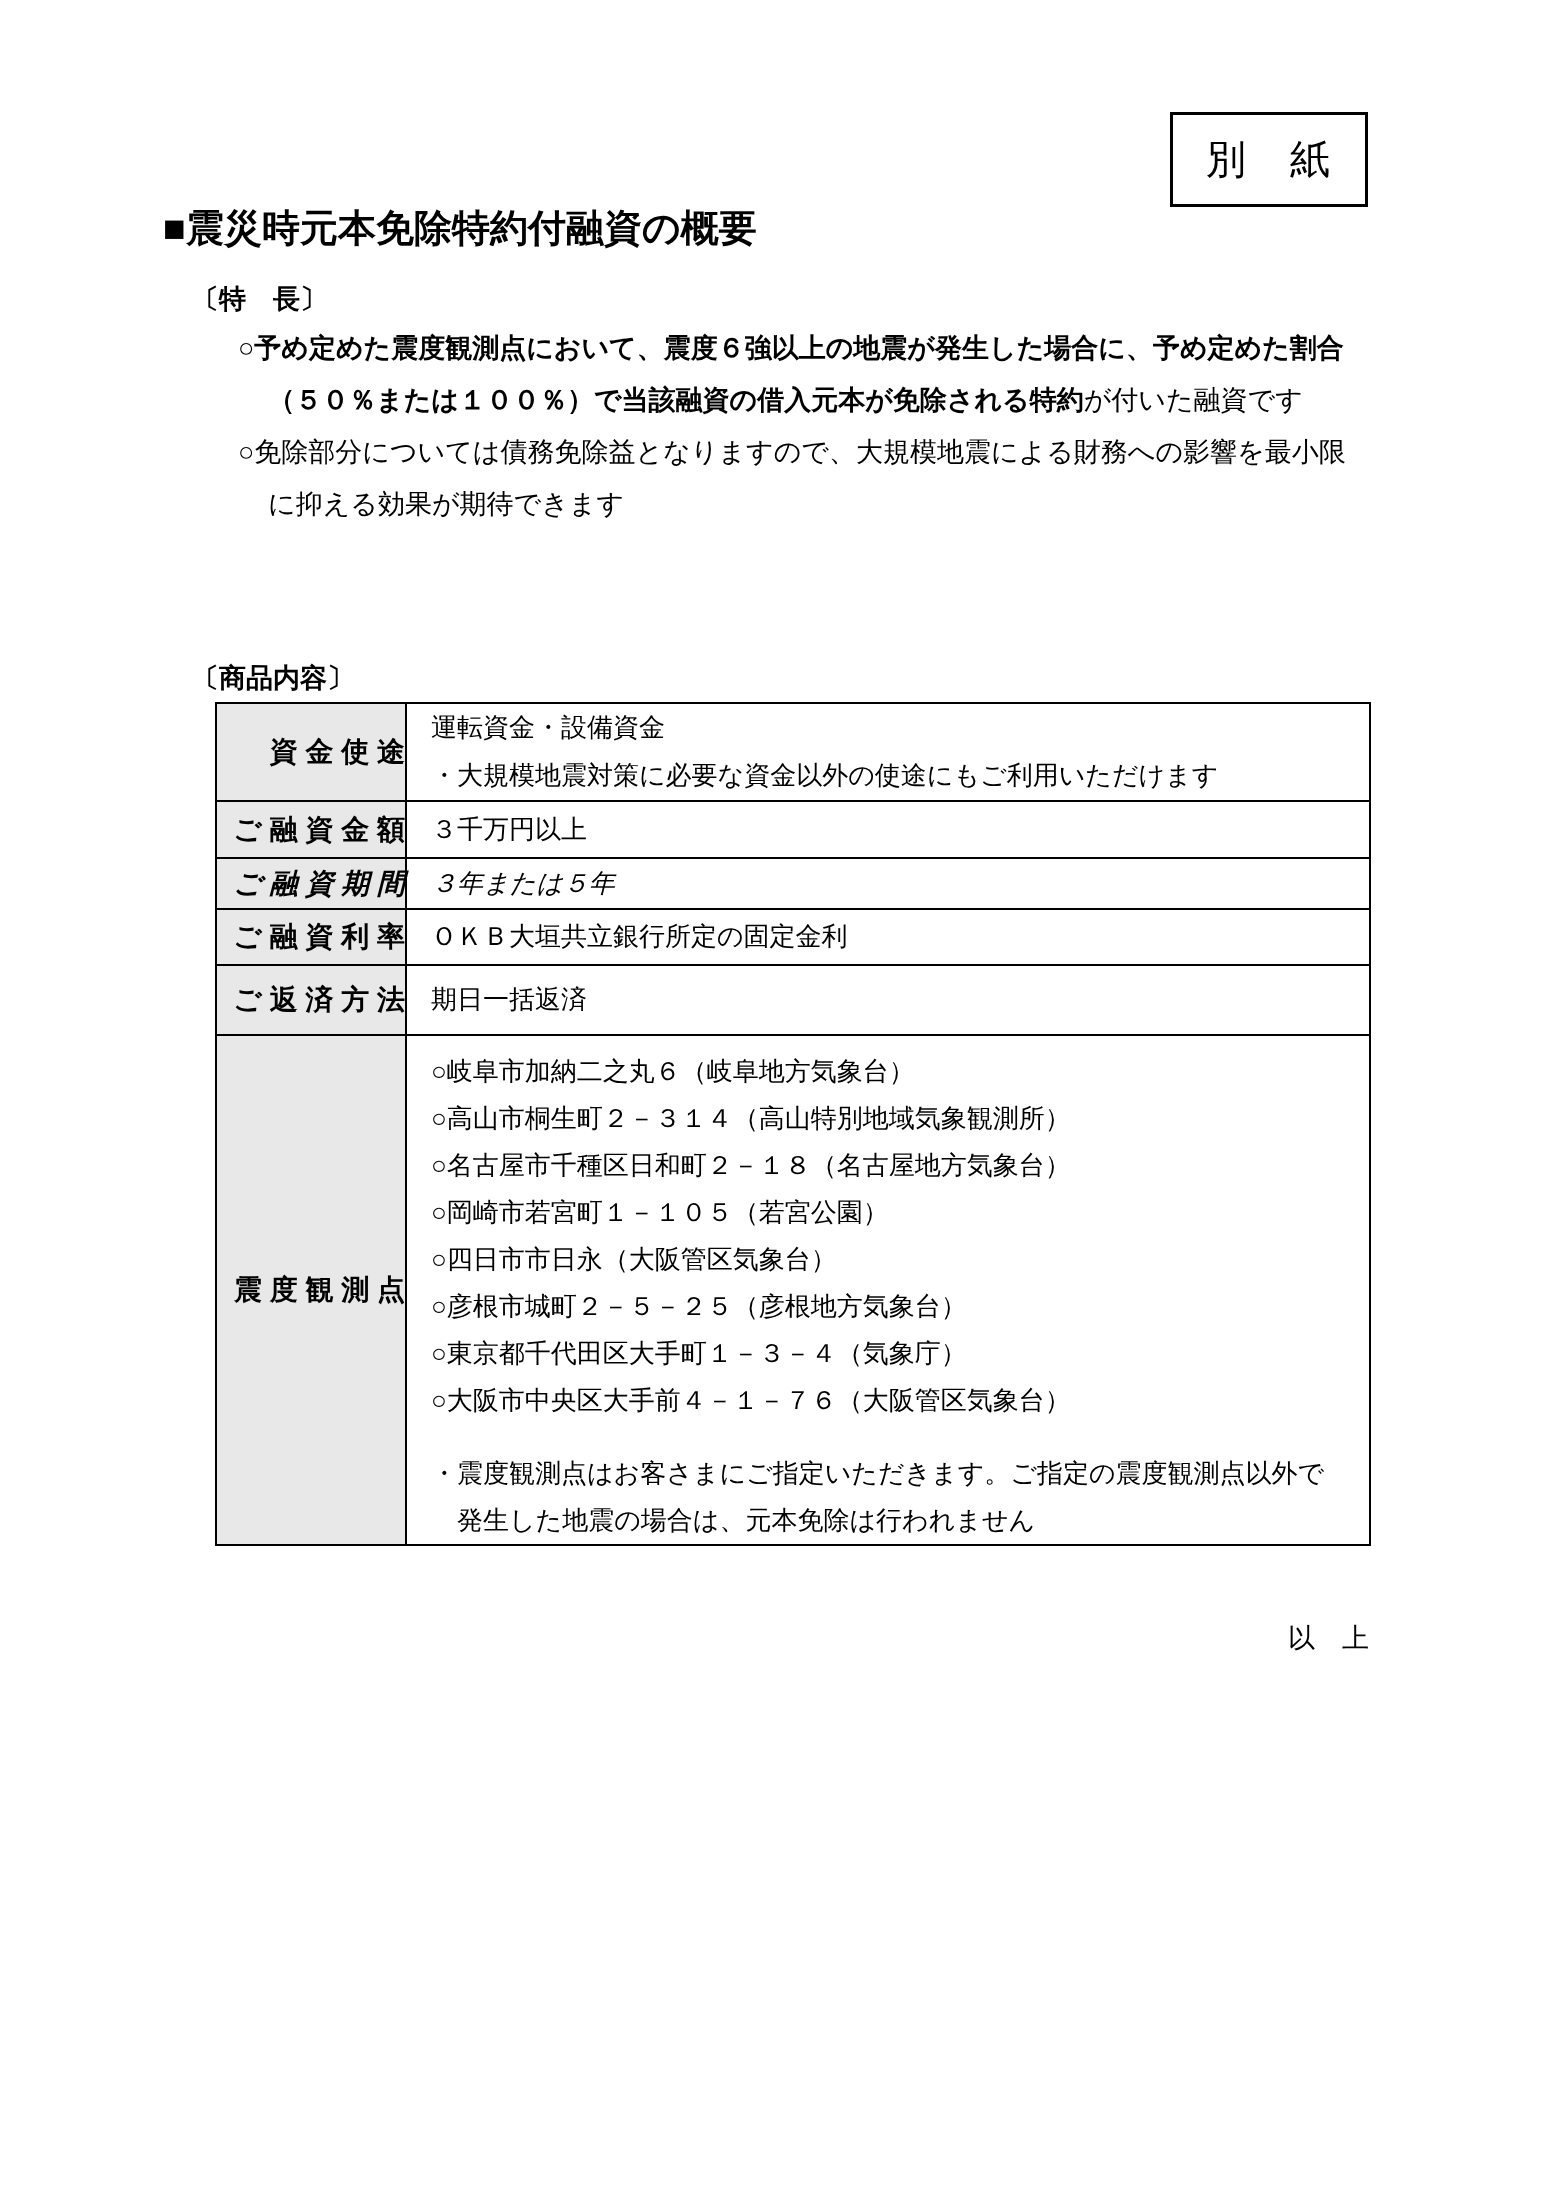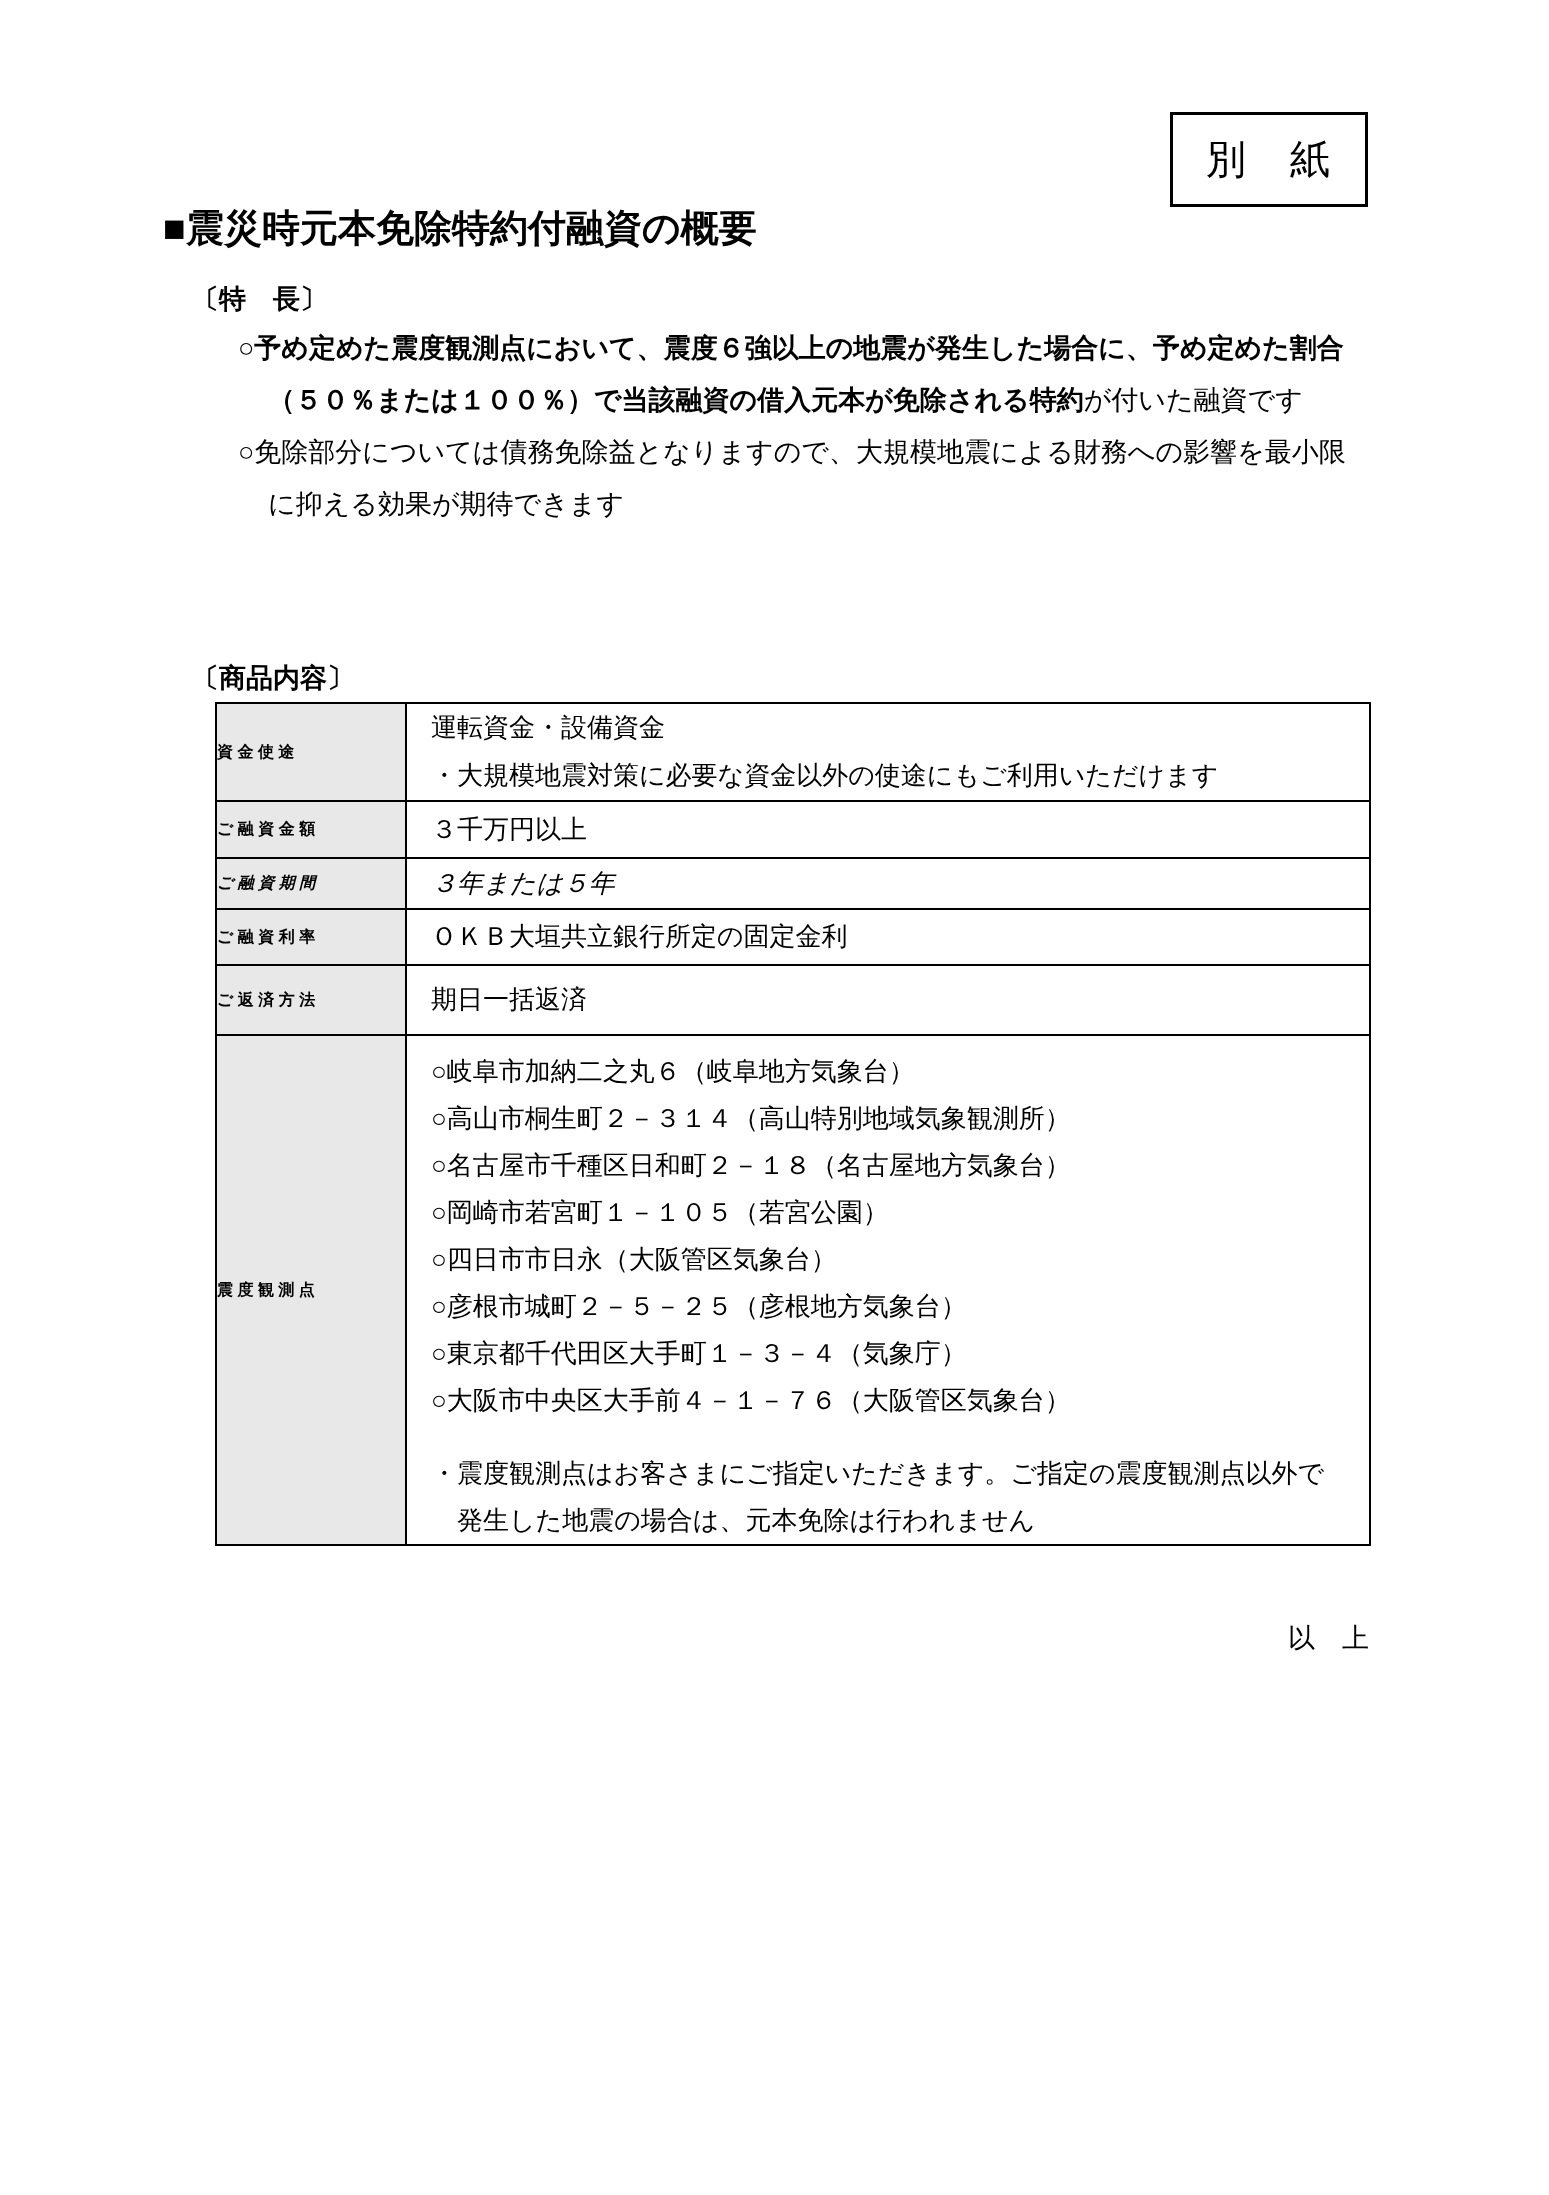--- a/index.html
+++ b/index.html
@@ -74,22 +74,22 @@
     border:2px solid #000;
     box-sizing:border-box;
     font-size:26px;
     padding:0;
   }
   .product-table th{
     width:190px;
     background:#e8e8e8;
     font-family:"Liberation Sans", sans-serif;
     font-weight:bold;
-    font-size:16px;
-    text-align:left;
+    font-size:28px;
+    text-align:right;
     vertical-align:middle;
     white-space:nowrap;
   }
   .product-table td{
     font-family:"Liberation Serif", serif;
     vertical-align:middle;
     padding-left:24px;
   }
   .cellline{
     line-height:48px;

